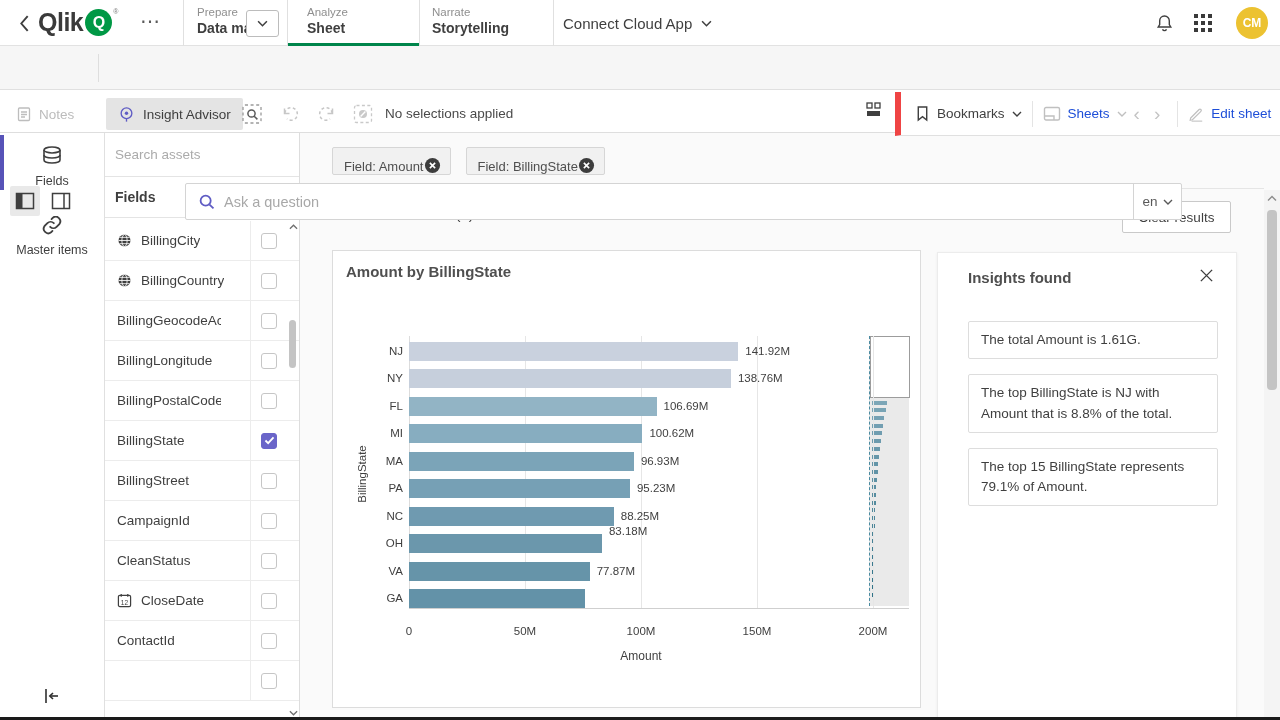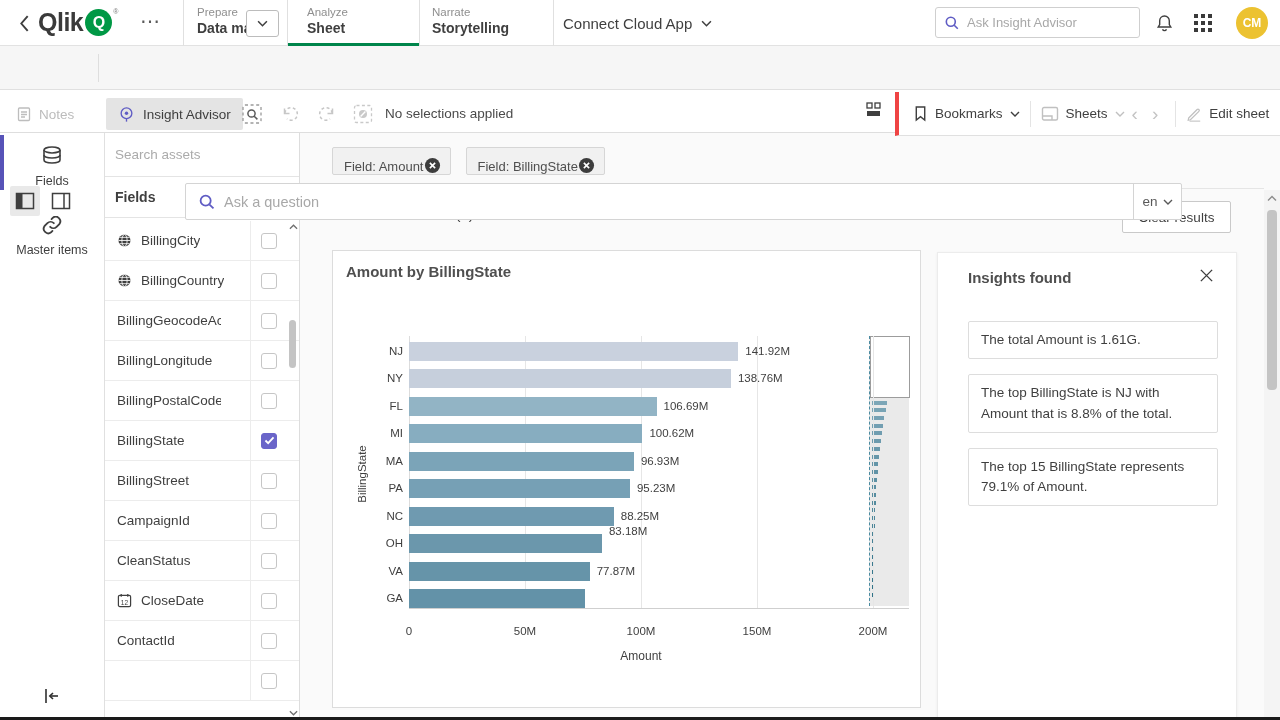--- a/index.html
+++ b/index.html
@@ -29,24 +29,24 @@
   #waffle-btn { position:absolute; left:1194px; top:14px; width:18px; height:18px; }
   #avatar { position:absolute; left:1236px; top:7px; width:32px; height:32px; border-radius:50%; background:#ecc231; color:#fff; font-size:12px; font-weight:700; display:flex; align-items:center; justify-content:center; cursor:pointer; }
 
   
   #toolbar { position:absolute; left:0; top:46px; width:1280px; height:44px; background:#f6f6f6; border-bottom:1px solid #e0e0e0; z-index:4; }
   #notes-btn { position:absolute; left:16px; top:52px; height:32px; display:flex; align-items:center; gap:7px; font-size:13.5px; color:#bcbcbc; }
   .tb-vdiv { position:absolute; top:8px; height:28px; width:1px; background:#dedede; }
   #ia-btn { position:absolute; left:106px; top:52px; height:32px; padding:0 12px; background:#e4e4e4; border-radius:2px; display:flex; align-items:center; gap:8px; font-size:13.5px; color:#3f3f3f; cursor:pointer; }
   .sel-btn { position:absolute; top:56px; width:24px; height:24px; }
   #sel-status { position:absolute; left:385px; top:60px; font-size:13.5px; color:#4a4a4a; }
-  #toolbar-right { position:absolute; left:895px; top:46px; width:385px; height:44px; background:#fff; border-left:4px solid #ef4444; border-bottom:1px solid #e0e0e0; display:flex; align-items:center; }
+  #toolbar-right { position:absolute; left:895px; top:46px; width:385px; height:44px; background:#fff; border-left:6px solid #ef4444; border-bottom:1px solid #e0e0e0; display:flex; align-items:center; }
   #grid-layout-btn { position:absolute; left:864px; top:54px; width:20px; height:20px; }
   .tbr-group { display:flex; align-items:center; gap:7px; font-size:13.5px; cursor:pointer; }
-  .tbr-dark { color:#3f3f3f; } .tbr-gray { color:#404040; }
+  .tbr-dark { color:#3f3f3f; } .tbr-gray { color:#1d4ed8; }
   .tbr-vdiv { width:1px; height:26px; background:#e4e4e4; margin:0 10px; }
   .nav-arrow { font-size:19px; color:#c4c4c4; padding:0 7px; cursor:pointer; }
 
   
   #question-bar { position:absolute; left:0; top:90px; width:1280px; height:43px; background:#fff; border-bottom:1px solid #dedede; z-index:3; }
   #panel-toggle-1 { position:absolute; left:10px; top:96px; width:30px; height:30px; background:#e9e9e9; border-radius:2px; }
   #panel-toggle-2 { position:absolute; left:46px; top:96px; width:30px; height:30px; background:#fff; border-radius:2px; }
   #q-input-wrap { position:absolute; left:185px; top:93px; width:997px; height:37px; border:1px solid #d4d4d4; border-radius:2px; background:#fff; display:flex; align-items:center; }
   #q-input-wrap input { flex:1; border:none; outline:none; font-size:14.5px; color:#555; margin-left:8px; font-family:"Liberation Sans",sans-serif; }
   #q-input-wrap input::placeholder { color:#a8a8a8; }
@@ -160,27 +160,20 @@
     </div>
     <div class="nav-vdiv" style="left:553px"></div>
 
     <div id="app-selector">
       <span>Connect Cloud App</span>
       <svg width="11" height="7" viewBox="0 0 10 6">
           <path d="M1 1l4 4 4-4" fill="none" stroke="#3f3f3f" stroke-width="1.4"></path>
         </svg>
     </div>
 
-    <div id="top-search">
-      <svg width="16" height="16" viewBox="0 0 20 20">
-          <circle cx="8.5" cy="8.5" r="5.6" fill="none" stroke="#5f5cc4" stroke-width="2"></circle>
-          <line x1="12.8" y1="12.8" x2="17.2" y2="17.2" stroke="#5f5cc4" stroke-width="2"></line>
-        </svg>
-      <input type="text" placeholder="Ask Insight Advisor" style="">
-    </div>
     <button class="icon-btn" id="bell-btn">
         <svg width="21" height="21" viewBox="0 0 24 24" fill="none" stroke="#3f3f3f" stroke-width="1.6">
           <path d="M12 3.5c-3.3 0-5.5 2.4-5.5 5.5v4.2L4.8 16h14.4l-1.7-2.8V9c0-3.1-2.2-5.5-5.5-5.5z"></path>
           <path d="M9.8 18.5a2.3 2.3 0 0 0 4.4 0"></path>
         </svg>
       </button>
     <button class="icon-btn" id="waffle-btn">
         <svg width="18" height="18" viewBox="0 0 18 18" fill="#3a3a3a">
           <rect x="0" y="0" width="4" height="4"></rect>
           <rect x="7" y="0" width="4" height="4"></rect>

